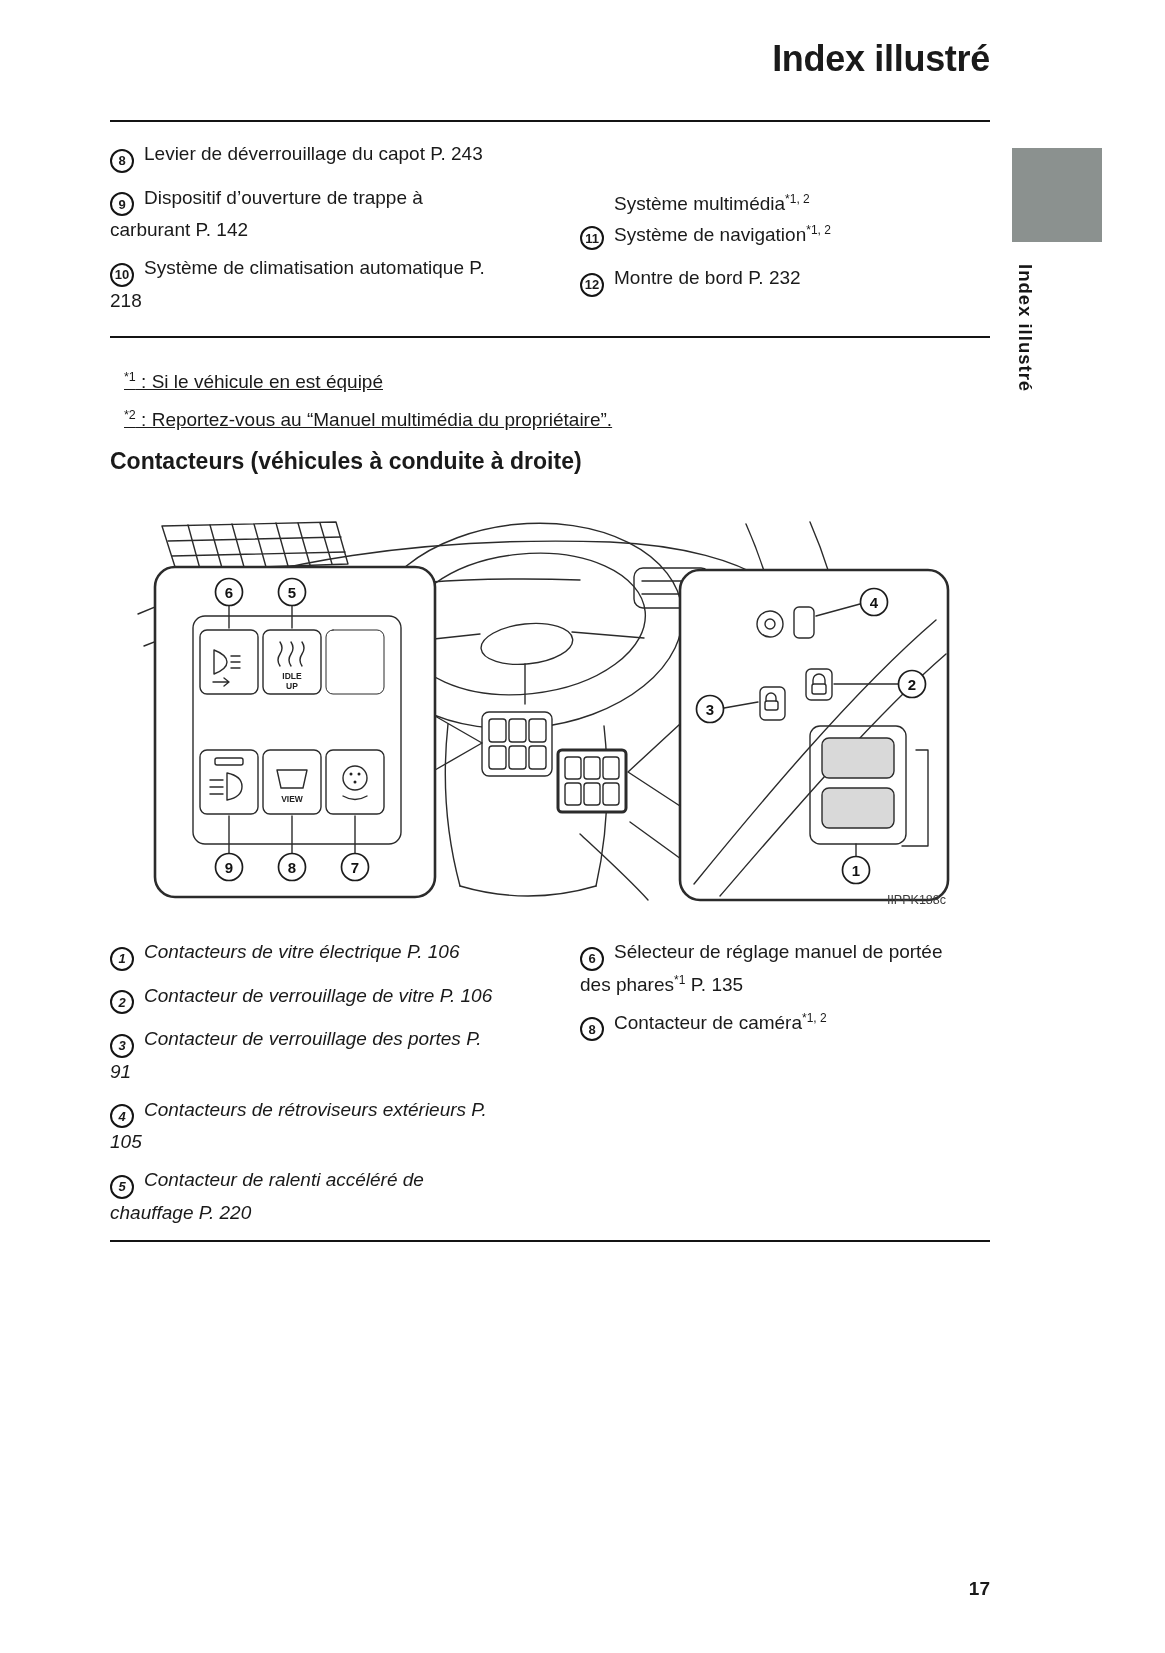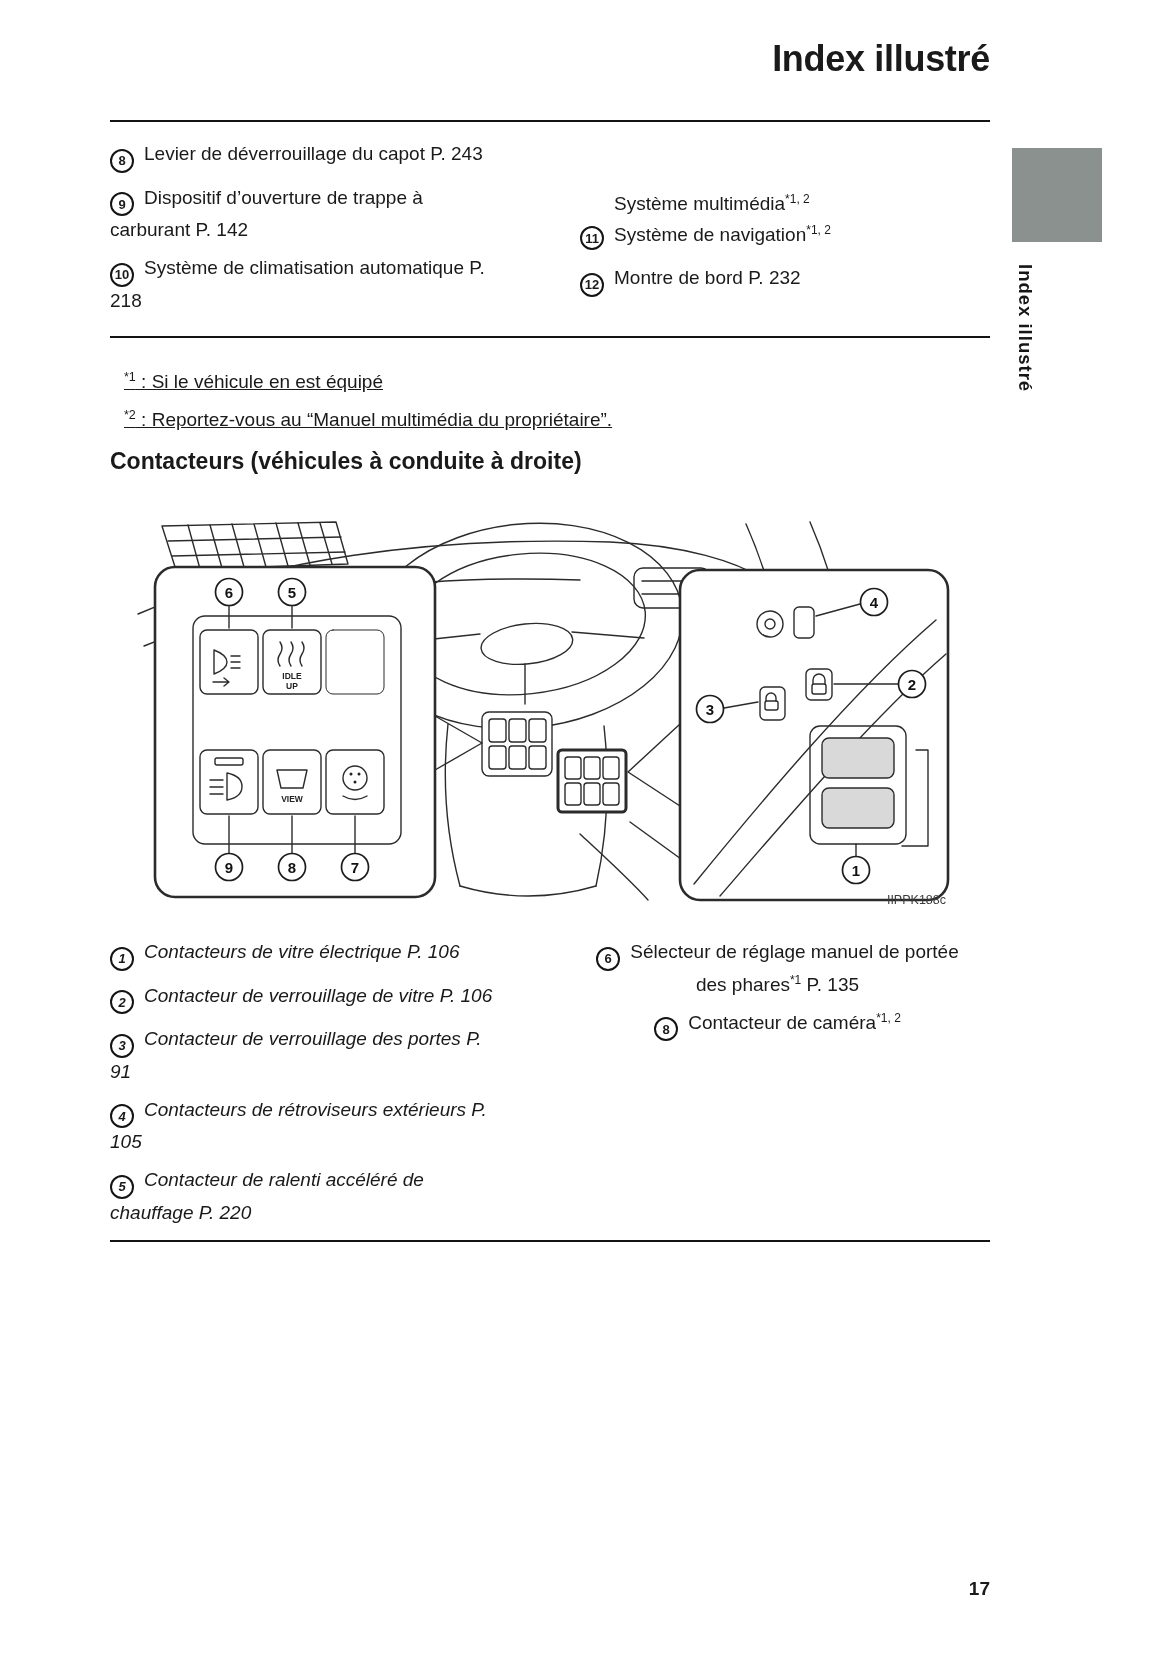--- a/index.html
+++ b/index.html
@@ -241,21 +241,21 @@
   </div>
 
   <div class="col" style="left:110px;top:938px;width:390px;font-style:italic;">
     <p class="item"><span class="cnum">1</span><span>Contacteurs de vitre électrique P. 106</span></p>
     <p class="item"><span class="cnum">2</span><span>Contacteur de verrouillage de vitre P. 106</span></p>
     <p class="item"><span class="cnum">3</span><span>Contacteur de verrouillage des portes P. 91</span></p>
     <p class="item"><span class="cnum">4</span><span>Contacteurs de rétroviseurs extérieurs P. 105</span></p>
     <p class="item"><span class="cnum">5</span><span>Contacteur de ralenti accéléré de chauffage P. 220</span></p>
   </div>
 
-  <div class="col" style="left:580px;top:938px;width:395px;text-align:center;">
+  <div class="col" style="left:580px;top:938px;width:395px;">
     <p class="item"><span class="cnum">6</span><span>Sélecteur de réglage manuel de portée des phares</span><sup>*1</sup><span> P. 135</span></p>
     <p class="item"><span class="cnum">8</span><span>Contacteur de caméra</span><sup>*1, 2</sup><span></span></p>
   </div>
 
   <div class="rule" style="top:1240px"></div>
   <div class="page-number">17</div>
 
 </div>
 
 </body></html>

